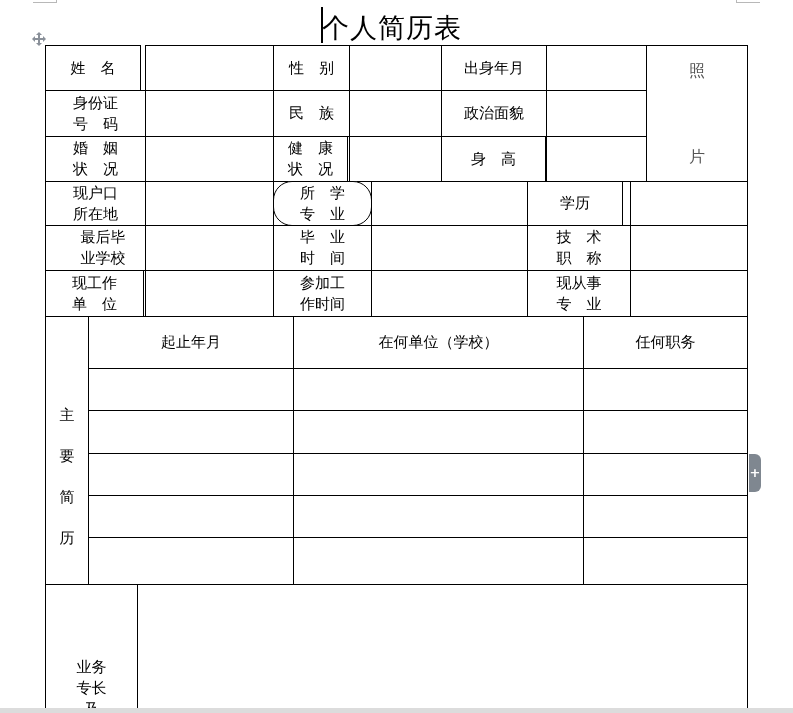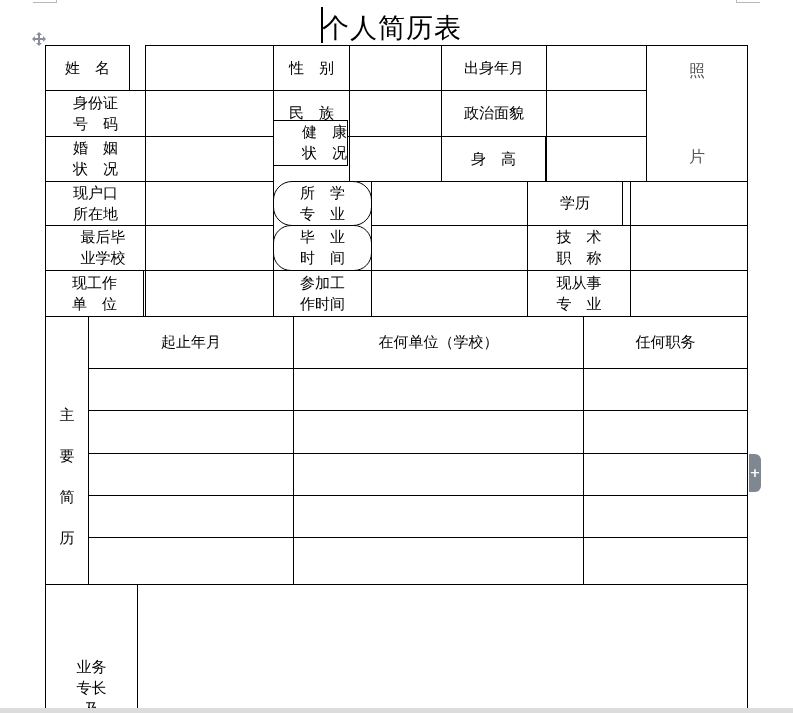--- a/index.html
+++ b/index.html
@@ -54,21 +54,21 @@
       <polygon points="15,8 12,5 12,11"></polygon>
       <rect x="7" y="4" width="2" height="8"></rect>
       <rect x="4" y="7" width="8" height="2"></rect>
     </g>
   </svg>
 </div>
 
 <div class="abs caret"></div>
 <div class="abs title">个人简历表</div>
 
-<div class="cell" style="left:45px;top:45px;width:85px;height:46px;">姓　名</div>
+<div class="cell" style="left:45px;top:45px;width:96px;height:46px;">姓　名</div>
 <div class="cell" style="left:145px;top:45px;width:129px;height:46px;"></div>
 <div class="cell" style="left:273px;top:45px;width:77px;height:46px;">性　别</div>
 <div class="cell" style="left:349px;top:45px;width:93px;height:46px;"></div>
 <div class="cell" style="left:441px;top:45px;width:106px;height:46px;">出身年月</div>
 <div class="cell" style="left:546px;top:45px;width:101px;height:46px;"></div>
 
 <div class="cell photo-txt" style="left:646px;top:45px;width:102px;height:137px;flex-direction:column;justify-content:space-between;padding:14px 0 14px 0;">
   <span>照</span>
   <span>片</span>
 </div>
@@ -81,21 +81,21 @@
 <div class="cell" style="left:273px;top:90px;width:77px;height:47px;">民　族</div>
 <div class="cell" style="left:349px;top:90px;width:93px;height:47px;"></div>
 <div class="cell" style="left:441px;top:90px;width:106px;height:47px;">政治面貌</div>
 <div class="cell" style="left:546px;top:90px;width:101px;height:47px;"></div>
 
 <div class="cell lbl2" style="left:45px;top:136px;width:101px;height:46px;">
   <span>婚　姻</span>
   <span>状　况</span>
 </div>
 <div class="cell" style="left:145px;top:136px;width:129px;height:46px;"></div>
-<div class="cell lbl2" style="left:273px;top:120px;width:75px;height:46px;align-items:flex-end;">
+<div class="cell lbl2" style="left:273px;top:136px;width:75px;height:46px;">
   <span>健　康</span>
   <span>状　况</span>
 </div>
 <div class="cell" style="left:349px;top:136px;width:93px;height:46px;"></div>
 <div class="cell" style="left:441px;top:136px;width:105px;height:46px;">身　高</div>
 <div class="cell" style="left:546px;top:136px;width:101px;height:46px;"></div>
 
 <div class="cell lbl2" style="left:45px;top:181px;width:101px;height:45px;">
   <span>现户口</span>
   <span>所在地</span>
@@ -107,21 +107,21 @@
 </div>
 <div class="cell" style="left:371px;top:181px;width:157px;height:45px;"></div>
 <div class="cell" style="left:527px;top:181px;width:96px;height:45px;">学历</div>
 <div class="cell" style="left:630px;top:181px;width:118px;height:45px;"></div>
 
 <div class="cell lbl2" style="left:45px;top:225px;width:116px;height:46px;">
   <span>最后毕</span>
   <span>业学校</span>
 </div>
 <div class="cell" style="left:145px;top:225px;width:129px;height:46px;"></div>
-<div class="cell lbl2" style="left:273px;top:225px;width:99px;height:46px;border-radius:18px;">
+<div class="cell lbl2" style="left:273px;top:225px;width:99px;height:46px;">
   <span>毕　业</span>
   <span>时　间</span>
 </div>
 <div class="cell" style="left:371px;top:225px;width:157px;height:46px;"></div>
 <div class="cell lbl2" style="left:527px;top:225px;width:104px;height:46px;">
   <span>技　术</span>
   <span>职　称</span>
 </div>
 <div class="cell" style="left:630px;top:225px;width:118px;height:46px;"></div>
 

